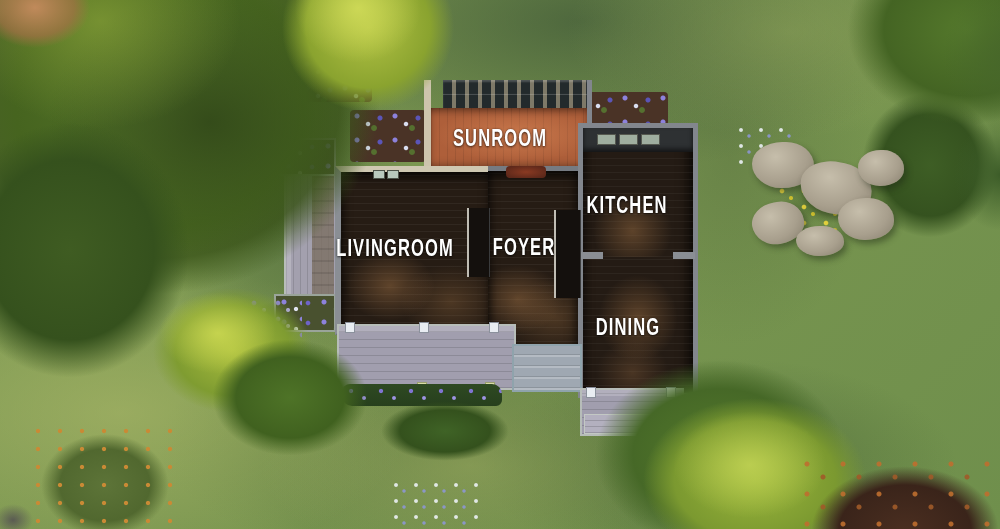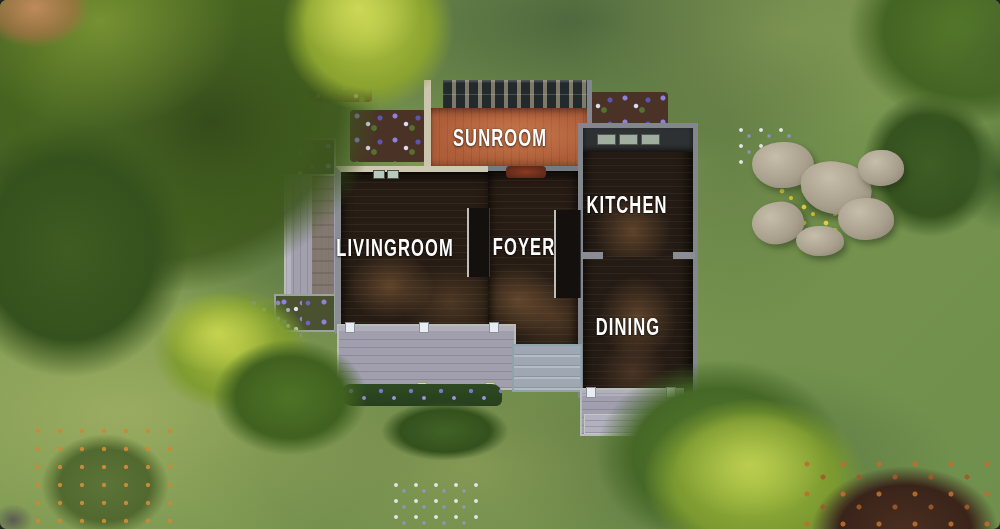--- a/index.html
+++ b/index.html
@@ -9,21 +9,20 @@
     background:
       radial-gradient(ellipse 420px 220px at 12% 78%, rgba(178,188,108,.55), transparent 70%),
       radial-gradient(ellipse 300px 140px at 47% 88%, rgba(170,182,102,.45), transparent 70%),
       radial-gradient(ellipse 320px 150px at 79% 6%,  rgba(158,175,96,.40), transparent 70%),
       radial-gradient(ellipse 500px 210px at 58% 4%,  rgba(42,66,46,.55), transparent 72%),
       radial-gradient(ellipse 180px 300px at 29% 38%, rgba(50,76,48,.45), transparent 70%),
       radial-gradient(ellipse 420px 170px at 46% 84%, rgba(66,90,50,.40), transparent 72%),
       radial-gradient(ellipse 330px 150px at 72% 88%, rgba(54,80,44,.45), transparent 72%),
       radial-gradient(ellipse 200px 260px at 73% 30%, rgba(78,100,58,.35), transparent 72%),
       linear-gradient(135deg,#819c55 0%,#7a9650 45%,#6f8f4c 100%);
-    border-radius: 7px;
   }
   .abs{position:absolute;}
   
   .blob{position:absolute;pointer-events:none;}
   .t-topleft{left:-90px;top:-120px;width:500px;height:440px;
     background:
       radial-gradient(ellipse 40% 35% at 38% 32%, rgba(154,178,62,.55), transparent 70%),
       radial-gradient(ellipse 45% 42% at 60% 55%, rgba(48,70,24,.85), transparent 72%),
       radial-gradient(closest-side, #54742b, #46641f 58%, rgba(62,88,28,.85) 72%, transparent 88%);}
   .t-topleft2{left:-70px;top:100px;width:280px;height:300px;

